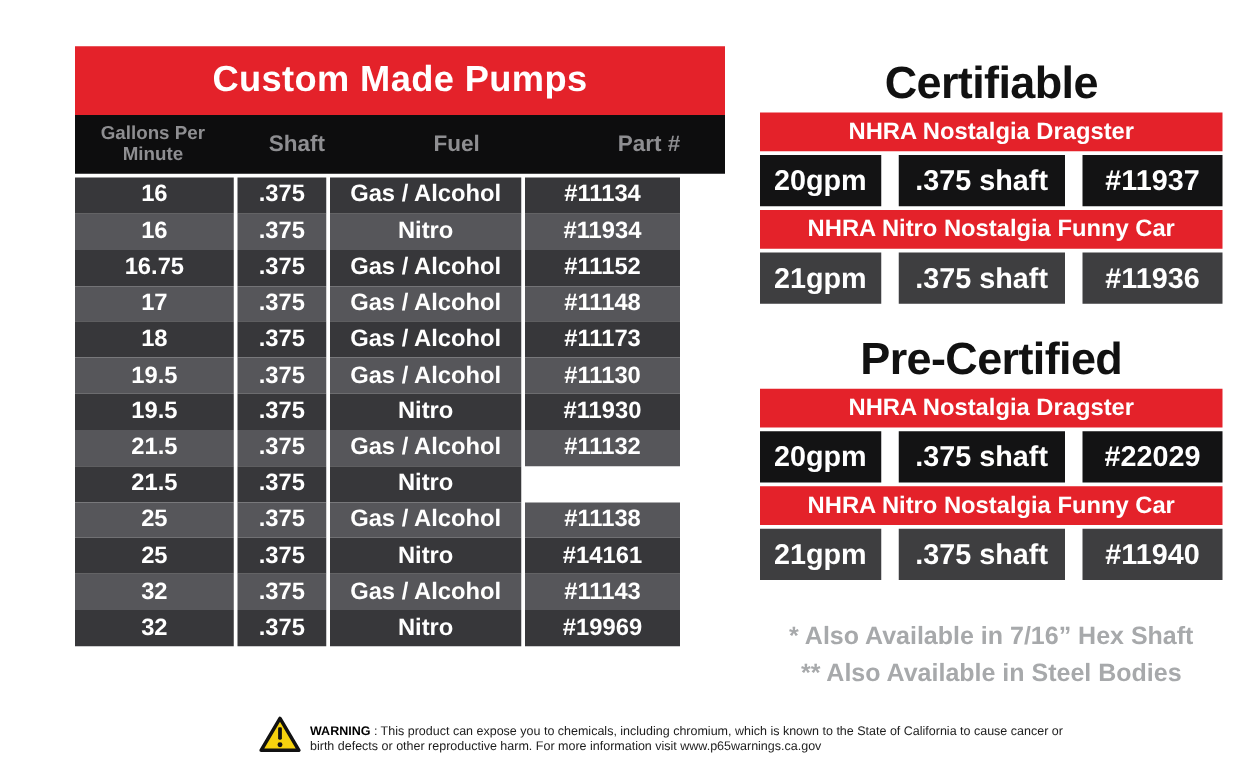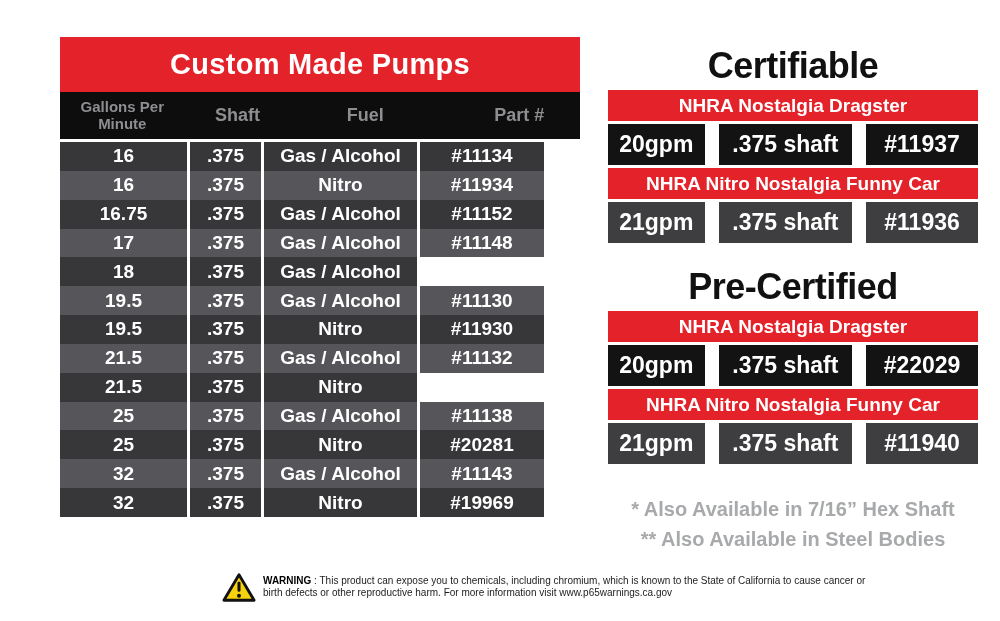--- a/index.html
+++ b/index.html
@@ -55,21 +55,21 @@
   .rcol0{width:107px;} .rcol1{width:148px;} .rcol2{width:124px;}
   .tone-black .rcell{background:var(--right-black,#131314);}
   .tone-gray  .rcell{background:var(--right-gray,#3e3e40);}
   .section2{margin-top:22px;}
   .footnotes{
     margin-top:30px;text-align:center;
     color:var(--footnote-gray,#a7a9ab);font-weight:bold;font-size:20px;line-height:1.5;
   }
 
   
-  .warning{position:absolute;left:222px;top:570px;display:flex;align-items:center;gap:7px;}
+  .warning{position:absolute;left:207px;top:570px;display:flex;align-items:flex-end;gap:7px;}
   .warning .tri{width:34px;height:31px;margin-top:2px;flex:0 0 auto;}
   .warning-text{width:604px;font-size:10px;line-height:11.5px;color:#1c1c1c;}
   .warning-label{font-weight:bold;color:#000;}
 </style>
 </head>
 <body style="--red: #e4222a; --header-black: #0d0d0e; --header-text-gray: #8e8e91; --row-dark: #37373a; --row-light: #56565a; --right-black: #131314; --right-gray: #3e3e40; --footnote-gray: #a7a9ab; --warning-yellow: #f6d20e;">
 
 <div class="pumps">
   <div class="title-band">Custom Made Pumps</div>
   <div class="header-band">
@@ -100,20 +100,21 @@
       <div class="prow tone-light">
         <div class="pcell col0">17</div>
         <div class="pcell col1">.375</div>
         <div class="pcell col2">Gas / Alcohol</div>
         <div class="pcell col3">#11148</div>
       </div>
       <div class="prow tone-dark">
         <div class="pcell col0">18</div>
         <div class="pcell col1">.375</div>
         <div class="pcell col2">Gas / Alcohol</div>
+        <div class="pcell col3">#11173</div>
       </div>
       <div class="prow tone-light">
         <div class="pcell col0">19.5</div>
         <div class="pcell col1">.375</div>
         <div class="pcell col2">Gas / Alcohol</div>
         <div class="pcell col3">#11130</div>
       </div>
       <div class="prow tone-dark">
         <div class="pcell col0">19.5</div>
         <div class="pcell col1">.375</div>
@@ -134,21 +135,21 @@
       <div class="prow tone-light">
         <div class="pcell col0">25</div>
         <div class="pcell col1">.375</div>
         <div class="pcell col2">Gas / Alcohol</div>
         <div class="pcell col3">#11138</div>
       </div>
       <div class="prow tone-dark">
         <div class="pcell col0">25</div>
         <div class="pcell col1">.375</div>
         <div class="pcell col2">Nitro</div>
-        <div class="pcell col3">#20281</div>
+        <div class="pcell col3">#14161</div>
       </div>
       <div class="prow tone-light">
         <div class="pcell col0">32</div>
         <div class="pcell col1">.375</div>
         <div class="pcell col2">Gas / Alcohol</div>
         <div class="pcell col3">#11143</div>
       </div>
       <div class="prow tone-dark">
         <div class="pcell col0">32</div>
         <div class="pcell col1">.375</div>

